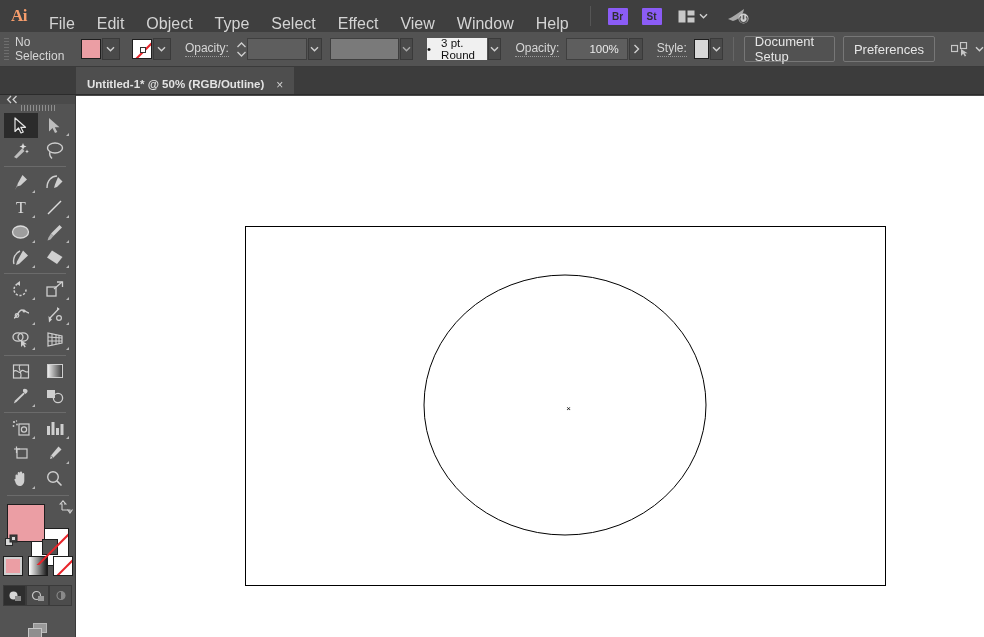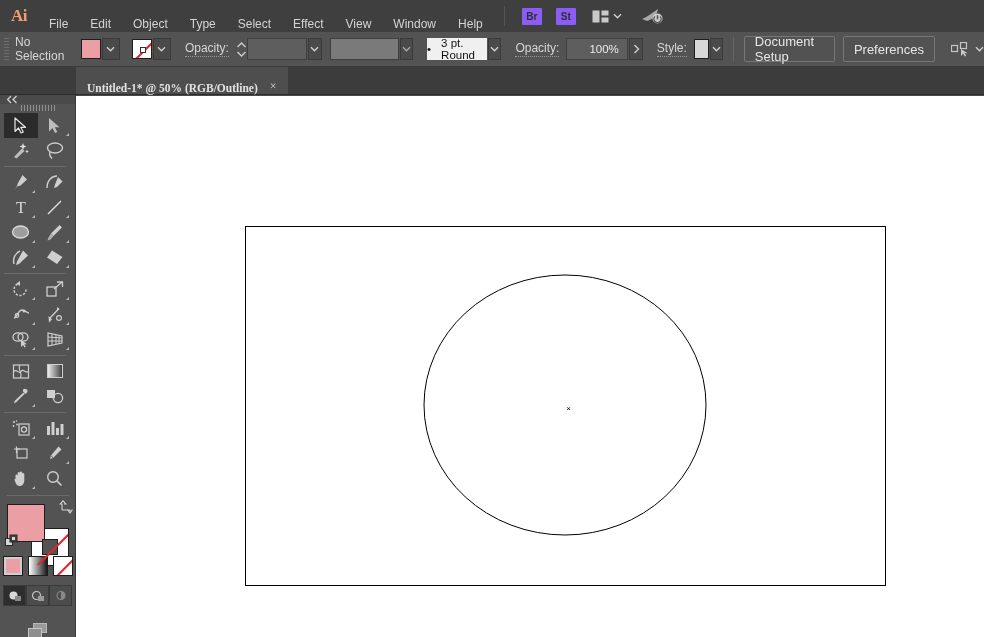--- a/index.html
+++ b/index.html
@@ -19,21 +19,21 @@
   }
   .ai-logo {
     width:38px; height:32px;
     display:flex; align-items:center; justify-content:center;
     color:#f79d6c; font-size:17px; font-weight:bold;
     font-family:"Liberation Serif", serif;
     letter-spacing:-0.5px;
   }
   .menu-item {
     padding:0 11px; height:16px; line-height:32px;
-    color:#d4d4d4; font-size:12px; cursor:default;
+    color:#d4d4d4; font-size:16px; cursor:default;
   }
   .menu-sep {
     width:1px; height:20px; background:#555; margin:0 10px;
   }
   .topbtn {
     width:20px; height:17px; margin-left:7px;
     background:#8b5cf6; color:#2f2f2f;
     font-size:10px; font-weight:bold;
     display:flex; align-items:center; justify-content:center;
     border-radius:1px; cursor:default;
@@ -107,22 +107,22 @@
   .vsep { width:1px; height:24px; background:#666; margin:0 10px; }
 
   
   .tabbar {
     height:28px; background:#3c3c3c;
     display:flex; align-items:flex-end; padding-left:76px;
     border-bottom:1px solid #2b2b2b;
   }
   .doctab {
     height:28px; background:#4e4e4e;
-    display:flex; align-items:flex-end; gap:12px;
-    padding:0 11px; cursor:default;font-family:Liberation Serif, serif;
+    display:flex; align-items:flex-start; gap:12px;
+    padding:12px 11px; cursor:default;
   }
   .doctab-title { color:#e3e3e3; font-size:11.5px; font-weight:bold; }
   .doctab-close { color:#d0d0d0; font-size:12px; cursor:default; }
 
   
   .workspace { display:flex; height:545px; }
 
   
   .toolbar {
     width:76px; background:#535353;

